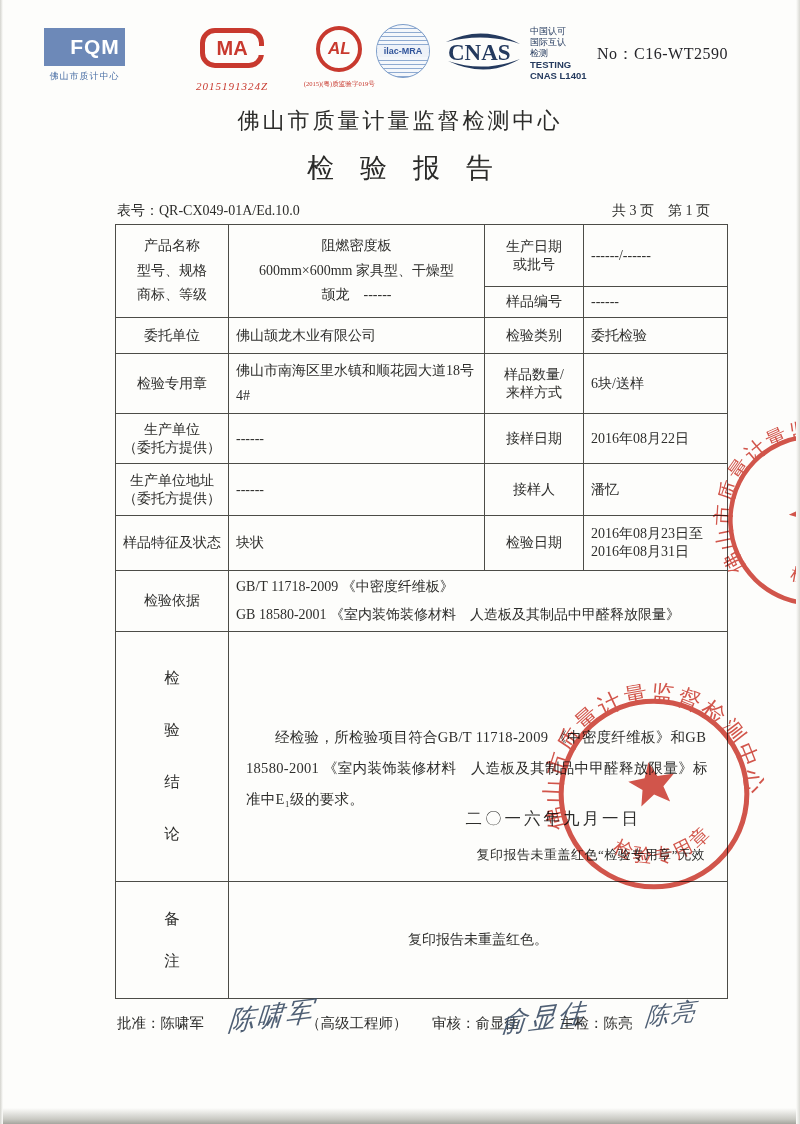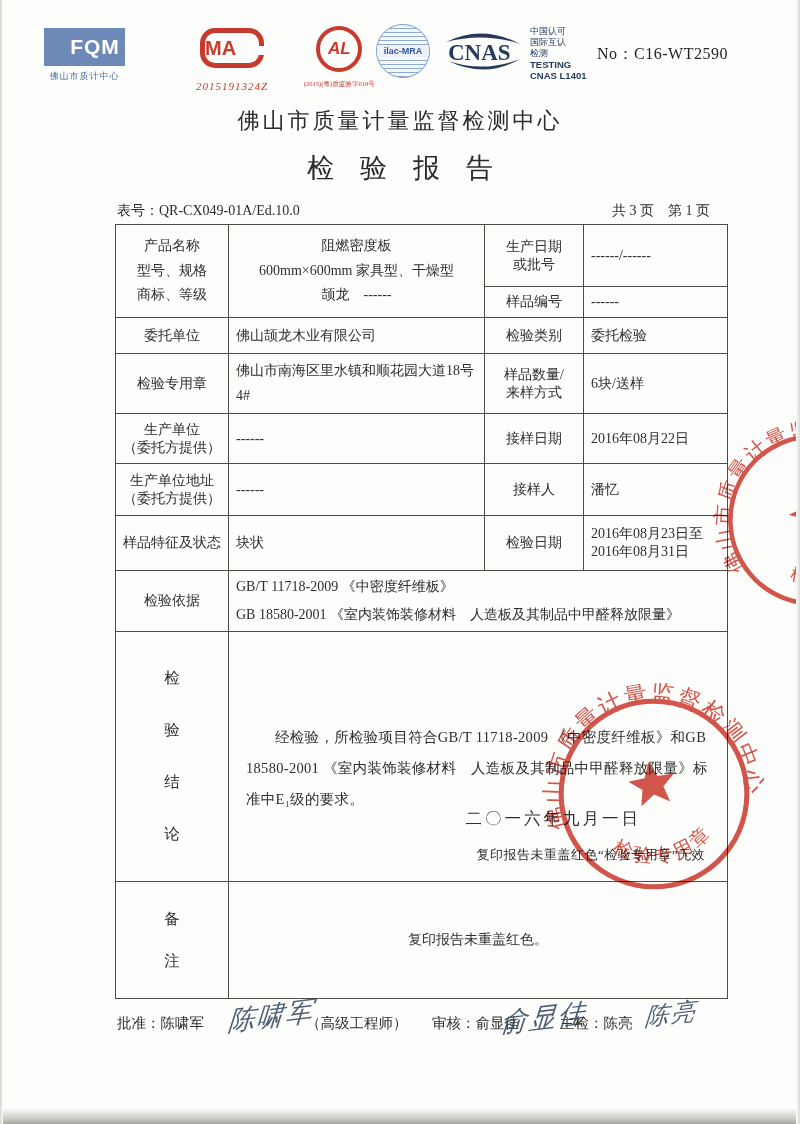--- a/index.html
+++ b/index.html
@@ -11,21 +11,21 @@
 
   
   .header{position:relative;height:100px;}
   .logo-block{position:absolute;text-align:center;}
   .fqm{left:44px;top:28px;}
   .fqm-box{width:60px;height:38px;background:#6d89b8;color:#fff;display:flex;align-items:center;justify-content:center;
     font-family:"Liberation Sans","DejaVu Sans",sans-serif;font-weight:bold;font-size:21px;letter-spacing:1px;margin:0 auto;padding-left:21px;}
   .fqm-cap{color:#4a6fa5;font-size:9px;letter-spacing:1px;margin-top:4px;}
 
   .cma{left:196px;top:28px;}
-  .cma-box{position:relative;width:64px;height:40px;border:5px solid #c8392e;border-radius:15px;display:flex;align-items:center;justify-content:flex-start;
+  .cma-box{position:relative;width:64px;height:40px;border:5px solid #c8392e;border-radius:15px;display:flex;align-items:center;justify-content:center;
     font-family:"Liberation Sans","DejaVu Sans",sans-serif;font-weight:bold;font-size:20px;color:#c8392e;letter-spacing:0;margin:0 auto;box-sizing:border-box;}
   .cma-notch{position:absolute;right:-6px;top:13px;width:7px;height:9px;background:#fdfdfb;}
   .logo-num{color:#c8392e;font-size:11px;margin-top:12px;letter-spacing:1px;font-style:italic;}
   .logo-num-small{color:#c8392e;font-size:8px;margin-top:7px;transform:scale(.82);transform-origin:center top;white-space:nowrap;}
 
   .cal{left:296px;top:26px;}
   .cal-box{width:46px;height:46px;border:4px solid #c8392e;border-radius:50%;display:flex;align-items:center;justify-content:center;
     font-family:"Liberation Sans","DejaVu Sans",sans-serif;font-weight:bold;font-style:italic;font-size:17px;color:#c8392e;margin:0 auto;box-sizing:border-box;}
 
   .ilac{left:376px;top:24px;}

